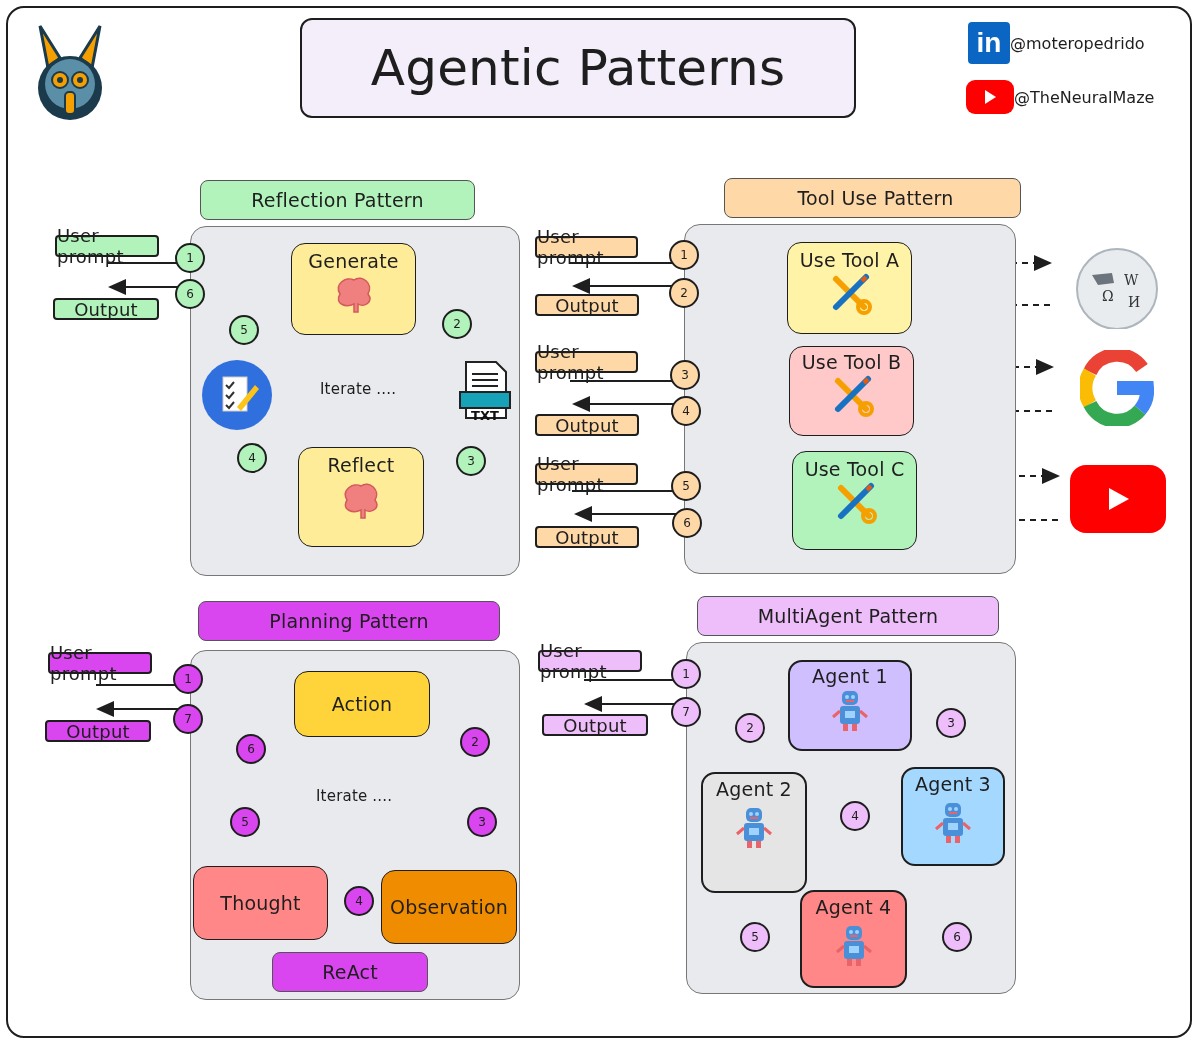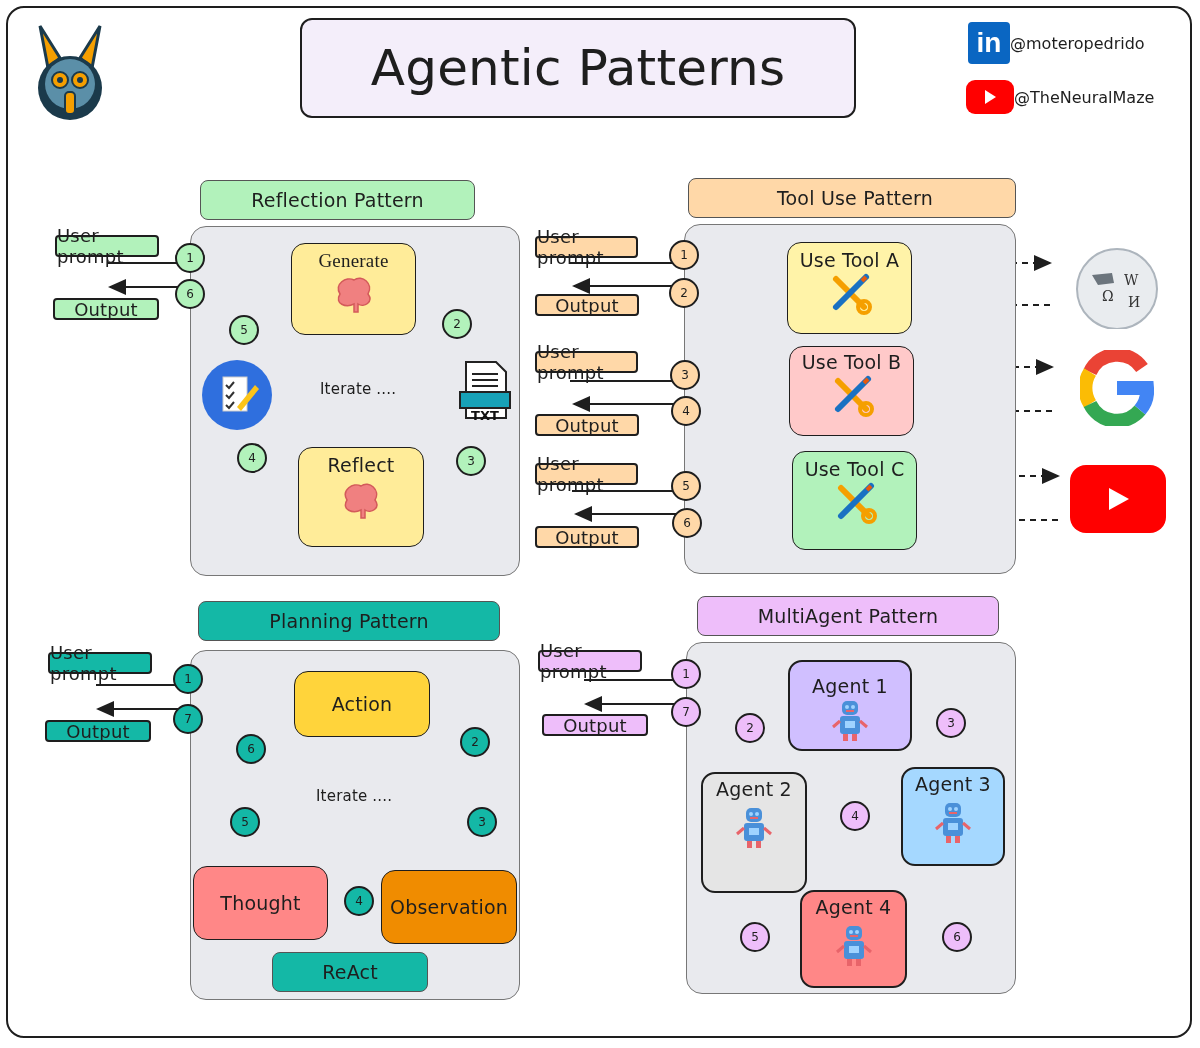--- a/index.html
+++ b/index.html
@@ -6,21 +6,21 @@
   body{width:1200px;height:1048px;position:relative;overflow:hidden;font-family:"DejaVu Sans",sans-serif;color:#1e1e1e;}
   .frame{position:absolute;left:6px;top:6px;width:1186px;height:1032px;border:2px solid #1e1e1e;border-radius:18px;box-sizing:border-box;}
   .abs{position:absolute;box-sizing:border-box;}
   .hand{font-family:"DejaVu Sans",sans-serif;letter-spacing:0.2px;}
   .title-box{left:300px;top:18px;width:556px;height:100px;background:#f4eefa;border:2px solid #1e1e1e;border-radius:12px;display:flex;align-items:center;justify-content:center;font-size:50px;font-weight:normal;}
   .section-title{height:40px;border:1.5px solid #555;border-radius:8px;display:flex;align-items:center;justify-content:center;font-size:19px;}
   .panel{background:#e9eaee;border:1.5px solid #777;border-radius:16px;}
   .node{border:1.5px solid #1e1e1e;border-radius:14px;display:flex;flex-direction:column;align-items:center;font-size:19px;}
   .tag{border:2px solid #1e1e1e;border-radius:4px;font-size:18px;display:flex;align-items:center;justify-content:center;height:22px;}
   .num{width:30px;height:30px;border:2px solid #1e1e1e;border-radius:50%;display:flex;align-items:center;justify-content:center;font-size:12px;}
-  .g{background:#b2f2bb;} .o{background:#ffd8a8;} .b{background:#14b8a6;} .p{background:#eebefa;}
+  .g{background:#b2f2bb;} .o{background:#ffd8a8;} .b{background:#d946ef;} .p{background:#eebefa;}
   svg.lines{position:absolute;left:0;top:0;width:1200px;height:1048px;pointer-events:none;}
   .social{font-size:16px;display:flex;align-items:center;gap:0;}
 </style>
 </head>
 <body>
 
 <div class="frame"></div>
 
 <svg class="lines">
   <defs>
@@ -116,21 +116,21 @@
 <div class="abs tag g hand" style="left:55px;top:235px;width:104px;">User prompt</div>
 <div class="abs tag g hand" style="left:53px;top:298px;width:106px;">Output</div>
 
 <div class="abs num g" style="left:175px;top:243px;">1</div>
 <div class="abs num g" style="left:175px;top:279px;">6</div>
 <div class="abs num g" style="left:442px;top:309px;">2</div>
 <div class="abs num g" style="left:456px;top:446px;">3</div>
 <div class="abs num g" style="left:237px;top:443px;">4</div>
 <div class="abs num g" style="left:229px;top:315px;">5</div>
 
-<div class="abs node hand" style="left:291px;top:243px;width:125px;height:92px;background:#ffec99;font-family:Liberation Serif, serif;">
+<div class="abs node hand" style="left:291px;top:243px;width:125px;height:92px;background:#ffec99;">
   <span style="margin-top:6px;">Generate</span>
   <span style="font-size:34px;color:#e8646a;margin-top:2px;">
     <svg width="44" height="40" viewBox="0 0 44 40">
         <path d="M8,20 C2,10 14,2 22,6 C30,0 42,10 36,20 C42,28 32,34 26,30 L26,38 L22,38 L22,30 C14,34 2,30 8,20Z" fill="#f08080" stroke="#d35a5a" stroke-width="1.5"></path>
       </svg>
   </span>
 </div>
 <div class="abs node hand" style="left:298px;top:447px;width:126px;height:100px;background:#ffec99;">
   <span style="margin-top:6px;">Reflect</span>
   <span style="margin-top:4px;">
@@ -150,21 +150,21 @@
 </div>
 <div class="abs" style="left:458px;top:360px;width:54px;height:60px;">
   <svg width="54" height="60" viewBox="0 0 54 60">
       <path d="M8,2 L38,2 L48,12 L48,58 L8,58 Z" fill="#fff" stroke="#222" stroke-width="2"></path>
       <path d="M14,14 H40 M14,20 H40 M14,26 H40" stroke="#222" stroke-width="2"></path>
       <rect x="2" y="32" width="50" height="16" fill="#17a2b8" stroke="#222" stroke-width="2"></rect>
     </svg>
   <span class="abs" style="left:0;top:32px;width:54px;text-align:center;font-size:13px;font-weight:bold;color:#111;margin-top:16px;">TXT</span>
 </div>
 
-<div class="abs section-title o hand" style="left:688px;top:178px;width:328px;padding-left:6px;">Tool Use Pattern</div>
+<div class="abs section-title o hand" style="left:724px;top:178px;width:297px;padding-left:6px;">Tool Use Pattern</div>
 <div class="abs panel" style="left:684px;top:224px;width:332px;height:350px;"></div>
 
 <div class="abs tag o hand" style="left:535px;top:236px;width:103px;">User prompt</div>
 <div class="abs tag o hand" style="left:535px;top:294px;width:104px;">Output</div>
 <div class="abs tag o hand" style="left:535px;top:351px;width:103px;">User prompt</div>
 <div class="abs tag o hand" style="left:535px;top:414px;width:104px;">Output</div>
 <div class="abs tag o hand" style="left:535px;top:463px;width:103px;">User prompt</div>
 <div class="abs tag o hand" style="left:535px;top:526px;width:104px;">Output</div>
 
 <div class="abs num o" style="left:669px;top:240px;">1</div>
@@ -185,21 +185,21 @@
 </div>
 <div class="abs node hand" style="left:789px;top:346px;width:125px;height:90px;background:#ffc9c9;">
   <span style="margin-top:4px;">Use Tool B</span>
   <span><svg width="44" height="44" viewBox="0 0 44 44">
         <path d="M8,8 L36,36" stroke="#f59f00" stroke-width="6" stroke-linecap="round"></path>
         <circle cx="36" cy="36" r="6" fill="none" stroke="#f59f00" stroke-width="4"></circle>
         <path d="M38,6 L8,36" stroke="#1971c2" stroke-width="6" stroke-linecap="round"></path>
         <path d="M38,6 L34,10" stroke="#e8590c" stroke-width="4"></path>
       </svg></span>
 </div>
-<div class="abs node hand" style="left:792px;top:451px;width:125px;height:99px;background:#b2f2bb;border-radius:13px;">
+<div class="abs node hand" style="left:792px;top:451px;width:125px;height:99px;background:#b2f2bb;">
   <span style="margin-top:6px;">Use Tool C</span>
   <span><svg width="44" height="44" viewBox="0 0 44 44">
         <path d="M8,8 L36,36" stroke="#f59f00" stroke-width="6" stroke-linecap="round"></path>
         <circle cx="36" cy="36" r="6" fill="none" stroke="#f59f00" stroke-width="4"></circle>
         <path d="M38,6 L8,36" stroke="#1971c2" stroke-width="6" stroke-linecap="round"></path>
         <path d="M38,6 L34,10" stroke="#e8590c" stroke-width="4"></path>
       </svg></span>
 </div>
 
 <div class="abs" style="left:1072px;top:245px;width:90px;height:84px;">
@@ -259,21 +259,21 @@
 
 <div class="abs num p" style="left:671px;top:659px;">1</div>
 <div class="abs num p" style="left:671px;top:697px;">7</div>
 <div class="abs num p" style="left:735px;top:713px;">2</div>
 <div class="abs num p" style="left:936px;top:708px;">3</div>
 <div class="abs num p" style="left:840px;top:801px;">4</div>
 <div class="abs num p" style="left:740px;top:922px;">5</div>
 <div class="abs num p" style="left:942px;top:922px;">6</div>
 
 <div class="abs node hand" style="left:788px;top:660px;width:124px;height:91px;background:#d0bfff;border-width:2px;">
-  <span style="margin-top:13px;">Agent 1</span>
+  <span style="margin-top:3px;">Agent 1</span>
   <span><svg width="40" height="46" viewBox="0 0 40 46">
         <rect x="12" y="4" width="16" height="14" rx="5" fill="#4a90d9"></rect>
         <circle cx="17" cy="10" r="2" fill="#9fd3ff"></circle>
         <circle cx="23" cy="10" r="2" fill="#9fd3ff"></circle>
         <rect x="16" y="13" width="8" height="2" fill="#e8646a"></rect>
         <rect x="10" y="19" width="20" height="18" rx="3" fill="#4a90d9"></rect>
         <rect x="15" y="24" width="10" height="7" fill="#9fd3ff"></rect>
         <path d="M10,24 L3,30 M30,24 L37,30" stroke="#e8646a" stroke-width="3"></path>
         <rect x="13" y="37" width="5" height="7" fill="#e8646a"></rect>
         <rect x="22" y="37" width="5" height="7" fill="#e8646a"></rect>

